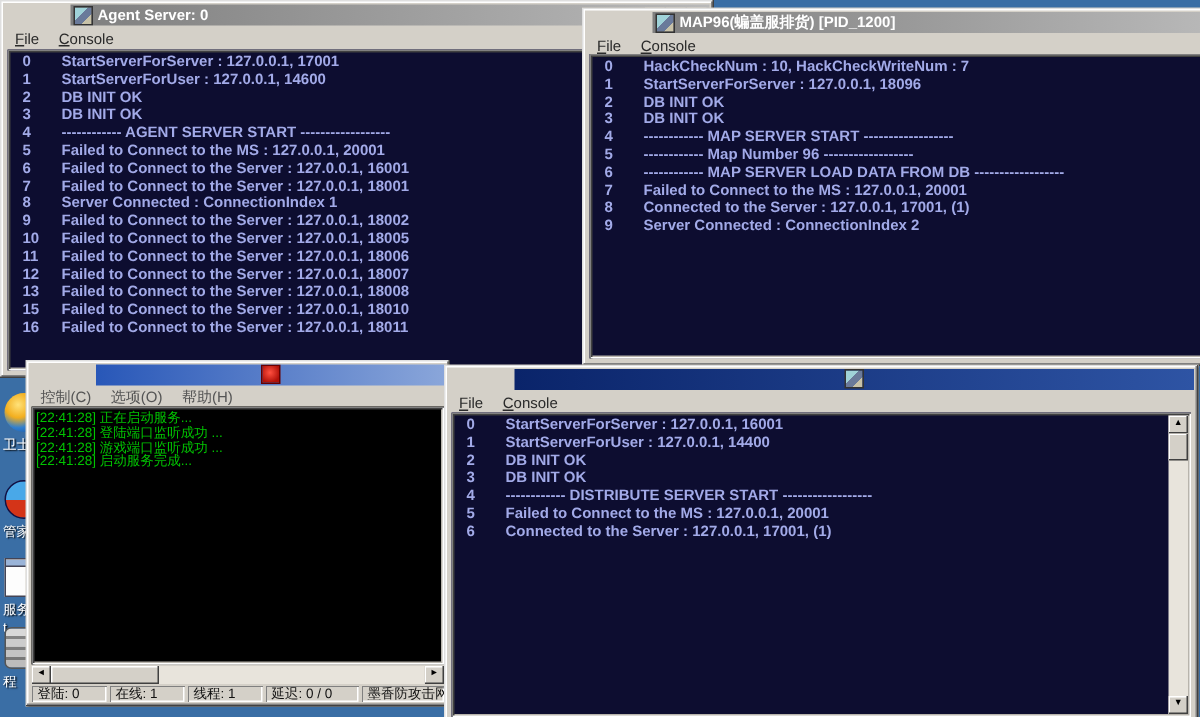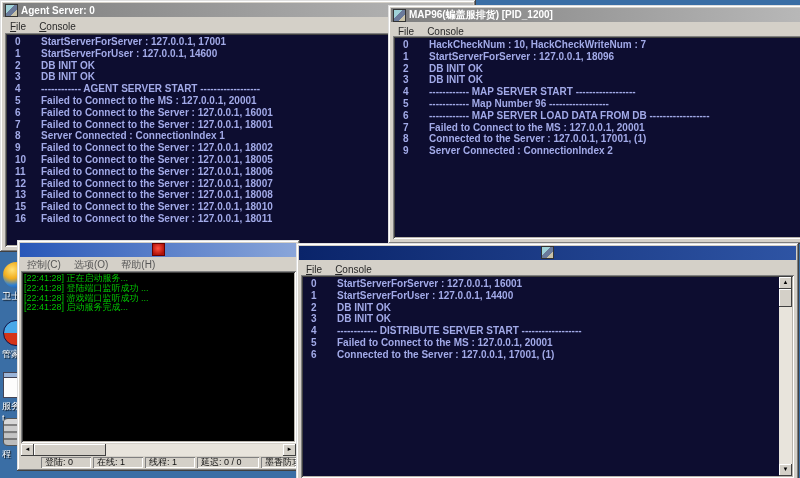--- a/index.html
+++ b/index.html
@@ -10,21 +10,21 @@
     -webkit-font-smoothing:none;
   }
   
   .win{
     position:absolute;background:#d4d0c8;padding:3px;
     box-shadow: inset -1px -1px 0 #404040, inset 1px 1px 0 #dfdfdf,
                 inset -2px -2px 0 #808080, inset 2px 2px 0 #ffffff;
   }
   .tbar{
     height:14px;display:flex;align-items:center;gap:3px;padding:0 2px;
-    color:#fff;font-size:10px;font-weight:bold;white-space:nowrap;overflow:hidden;
+    color:#fff;font-size:10px;font-weight:bold;white-space:nowrap;overflow:hidden;margin-left:44px;
   }
   .tbar.gray{background:linear-gradient(90deg,#7f7f7f,#b9b9b9);}
   .tbar.navy{background:linear-gradient(90deg,#0a246a,#2e54a4);flex-direction:column;}
   .tbar.blue{background:linear-gradient(90deg,#2857b8,#8aa6da);flex-direction:column;}
   .appicon{width:11px;height:11px;flex:none;border:1px solid #333;
     background:linear-gradient(135deg,#9fd2d8 0 40%,#6a7a9a 40% 70%,#c8c2a8 70%);}
   .appicon.red{background:radial-gradient(circle at 45% 40%,#ff5040,#b01008 75%);border-color:#600;}
   .tbtns{margin-left:auto;display:flex;gap:1px;flex:none;}
   .tbtn{
     width:13px;height:11px;background:#d4d0c8;color:#000;
@@ -256,21 +256,21 @@
       <div class="logline">[22:41:28] 游戏端口监听成功 ...</div>
       <div class="logline">[22:41:28] 启动服务完成...</div>
     </div>
   <div class="hscroll" style="left:4px;right:4px;bottom:15px;">
     <span class="sbtn">◄</span>
     <span class="htrack">
         <span class="hthumb"></span>
       </span>
     <span class="sbtn">►</span>
   </div>
-  <div class="statusbar" style="left:4px;right:4px;bottom:3px;margin-left:20px;">
+  <div class="statusbar" style="left:4px;right:4px;bottom:3px;">
       <div class="statseg">登陆: 0</div>
       <div class="statseg">在线: 1</div>
       <div class="statseg">线程: 1</div>
       <div class="statseg">延迟: 0 / 0</div>
       <div class="statseg">墨香防攻击网关免费版</div>
     </div>
 </div>
 
 <div class="win" id="distribute" style="left:296px;top:243px;width:497px;height:234px;z-index:4;">
   <div class="tbar navy">

